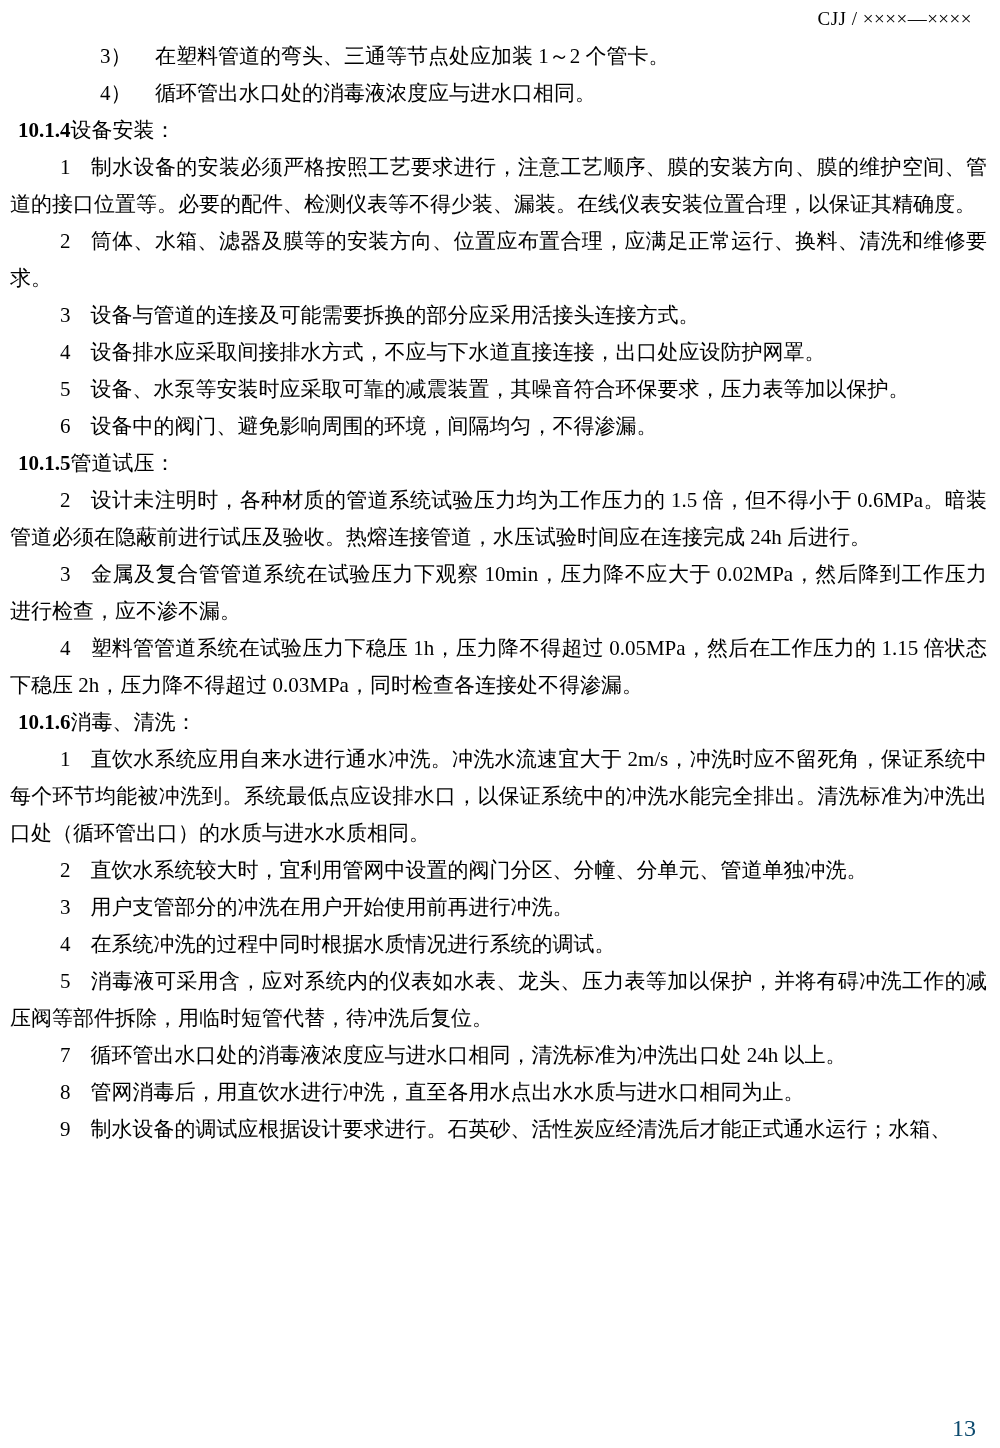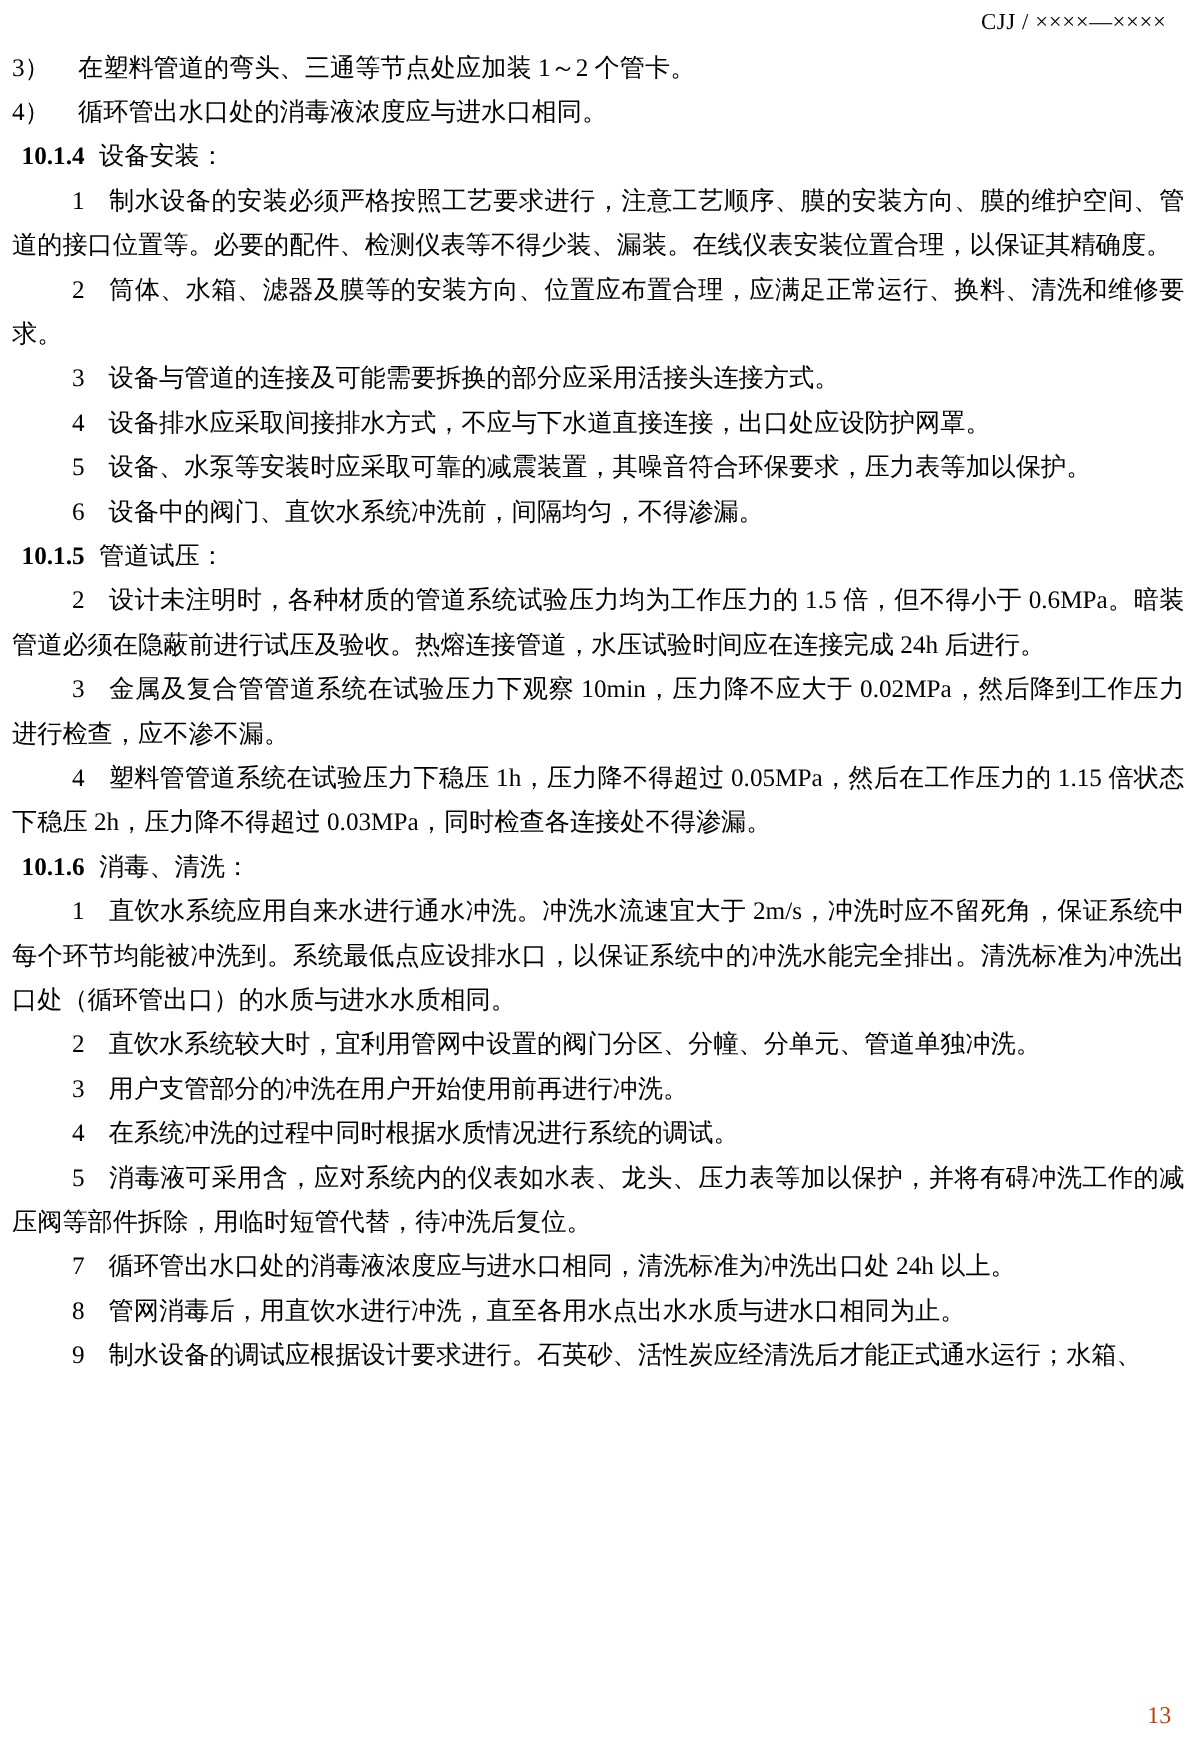--- a/index.html
+++ b/index.html
@@ -35,55 +35,55 @@
     line-height: 37px;
     text-align: justify;
     color: #000000;
   }
   .doc-body p { margin: 0; padding: 0; }
 
   
   p.continuation { margin-left: 145px; }
 
   
-  p.subitem { }
+  p.subitem { margin-left: 90px; }
   p.subitem .slabel { display: inline-block; width: 55px; }
 
   
   p.heading { padding-left: 8px; }
-  p.heading .hnum { font-weight: bold; margin-right: 12px; }
+  p.heading .hnum { font-weight: bold; margin-right: 0; }
 
   
   p.item { text-indent: 50px; }
   p.item .inum { margin-right: 20px; }
 
   .page-number {
     position: absolute;
     bottom: 6px;
     right: 24px;
-    font-size: 20px;
-    color: #c2410c;
+    font-size: 24px;
+    color: #0c4a6e;
   }
 </style>
 </head>
 <body>
 
 <div class="page">
   <div class="doc-header">CJJ / ××××—××××</div>
 
   <div class="doc-body">
       <p class="subitem"><span class="slabel">3）</span><span class="stext">在塑料管道的弯头、三通等节点处应加装 1～2 个管卡。</span></p>
       <p class="subitem"><span class="slabel">4）</span><span class="stext">循环管出水口处的消毒液浓度应与进水口相同。</span></p>
       <p class="heading"><span class="hnum">10.1.4</span><span class="htitle">设备安装：</span></p>
       <p class="item"><span class="inum">1</span><span class="itext">制水设备的安装必须严格按照工艺要求进行，注意工艺顺序、膜的安装方向、膜的维护空间、管道的接口位置等。必要的配件、检测仪表等不得少装、漏装。在线仪表安装位置合理，以保证其精确度。</span></p>
       <p class="item"><span class="inum">2</span><span class="itext">筒体、水箱、滤器及膜等的安装方向、位置应布置合理，应满足正常运行、换料、清洗和维修要求。</span></p>
       <p class="item"><span class="inum">3</span><span class="itext">设备与管道的连接及可能需要拆换的部分应采用活接头连接方式。</span></p>
       <p class="item"><span class="inum">4</span><span class="itext">设备排水应采取间接排水方式，不应与下水道直接连接，出口处应设防护网罩。</span></p>
       <p class="item"><span class="inum">5</span><span class="itext">设备、水泵等安装时应采取可靠的减震装置，其噪音符合环保要求，压力表等加以保护。</span></p>
-      <p class="item"><span class="inum">6</span><span class="itext">设备中的阀门、直饮水系统冲洗前，间隔均匀，不得渗漏。</span></p>
+      <p class="item"><span class="inum">6</span><span class="itext">设备中的阀门、避免影响周围的环境，间隔均匀，不得渗漏。</span></p>
       <p class="heading"><span class="hnum">10.1.5</span><span class="htitle">管道试压：</span></p>
       <p class="item"><span class="inum">2</span><span class="itext">设计未注明时，各种材质的管道系统试验压力均为工作压力的 1.5 倍，但不得小于 0.6MPa。暗装管道必须在隐蔽前进行试压及验收。热熔连接管道，水压试验时间应在连接完成 24h 后进行。</span></p>
       <p class="item"><span class="inum">3</span><span class="itext">金属及复合管管道系统在试验压力下观察 10min，压力降不应大于 0.02MPa，然后降到工作压力进行检查，应不渗不漏。</span></p>
       <p class="item"><span class="inum">4</span><span class="itext">塑料管管道系统在试验压力下稳压 1h，压力降不得超过 0.05MPa，然后在工作压力的 1.15 倍状态下稳压 2h，压力降不得超过 0.03MPa，同时检查各连接处不得渗漏。</span></p>
       <p class="heading"><span class="hnum">10.1.6</span><span class="htitle">消毒、清洗：</span></p>
       <p class="item"><span class="inum">1</span><span class="itext">直饮水系统应用自来水进行通水冲洗。冲洗水流速宜大于 2m/s，冲洗时应不留死角，保证系统中每个环节均能被冲洗到。系统最低点应设排水口，以保证系统中的冲洗水能完全排出。清洗标准为冲洗出口处（循环管出口）的水质与进水水质相同。</span></p>
       <p class="item"><span class="inum">2</span><span class="itext">直饮水系统较大时，宜利用管网中设置的阀门分区、分幢、分单元、管道单独冲洗。</span></p>
       <p class="item"><span class="inum">3</span><span class="itext">用户支管部分的冲洗在用户开始使用前再进行冲洗。</span></p>
       <p class="item"><span class="inum">4</span><span class="itext">在系统冲洗的过程中同时根据水质情况进行系统的调试。</span></p>
       <p class="item"><span class="inum">5</span><span class="itext">消毒液可采用含，应对系统内的仪表如水表、龙头、压力表等加以保护，并将有碍冲洗工作的减压阀等部件拆除，用临时短管代替，待冲洗后复位。</span></p>

